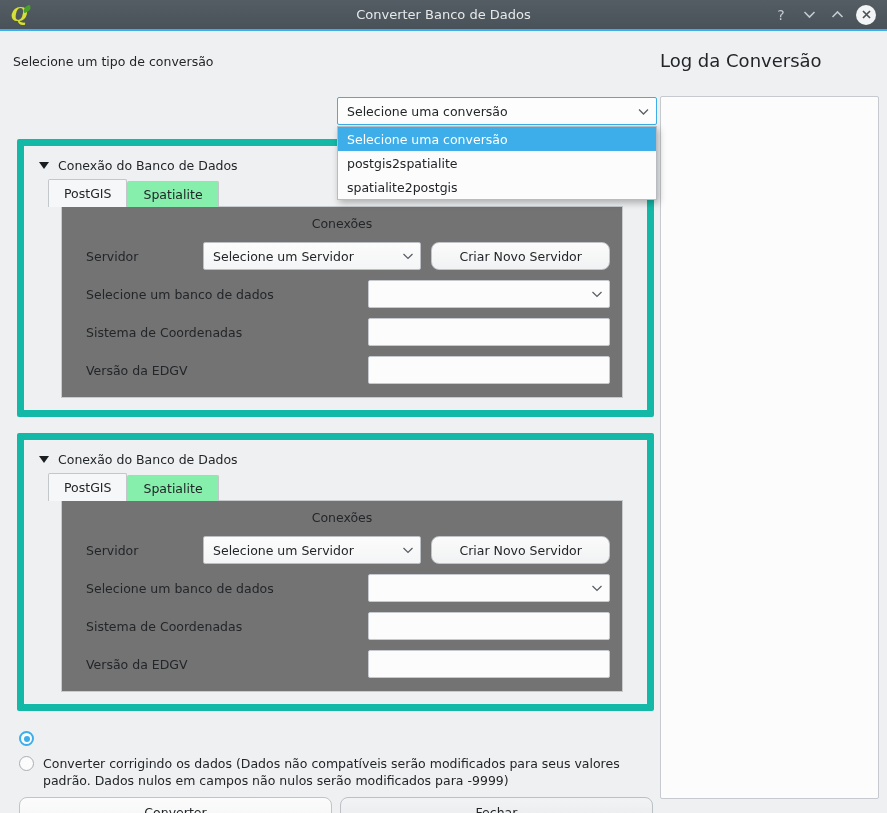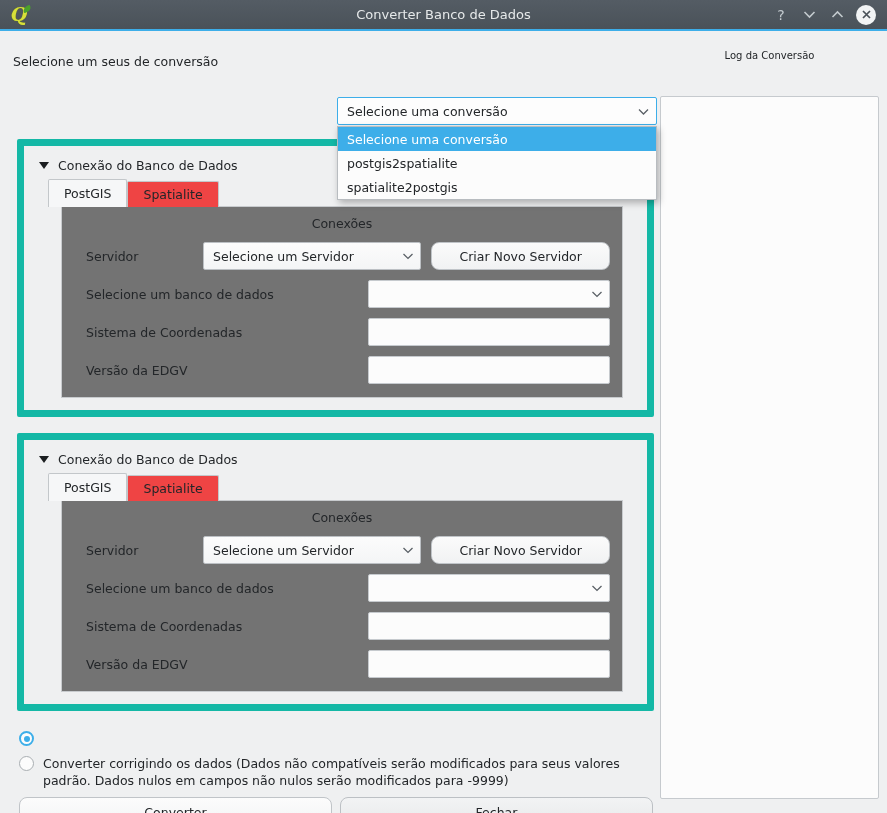--- a/index.html
+++ b/index.html
@@ -226,21 +226,21 @@
     color: #232629;
   }
   .tab.active {
     background: #f6f7f8;
     height: 28px;
     border-color: #c3c7ca;
     position: relative;
     z-index: 4;
   }
   .tab.inactive {
-    background: #ef4444;
+    background: #86efac;
     border-color: #c3c7ca;
     margin-bottom: 0px;
   }
 
   
   .conn-panel {
     border: 1px solid #c8cbce;
     background: #737373;
     margin: 0 20px 0 33px;
     padding: 9px 12px 13px 12px;
@@ -352,22 +352,21 @@
   }
   .btn-fechar {
     width: 320px;
     height: 30px;
     background: linear-gradient(to bottom, #f2f3f4, #e8eaeb);
     border-color: #bcc0c4;
   }
 
   
   .log-title {
-    text-align: center;
-    font-size: 10px;
+    font-size: 18px;
     color: #232629;
     padding: 11px 0 10px 0;
   }
   .log-box {
     position: absolute;
     left: 0; right: 0;
     top: 57px;
     height: 703px;
     background: #fcfcfc;
     border: 1px solid #c6cace;
@@ -409,21 +408,21 @@
           </svg>
       </div>
     </div>
   </div>
 
   <div class="content">
 
     <div class="left-pane">
 
       <div class="conv-row">
-        <span class="conv-label">Selecione um seus de conversão</span>
+        <span class="conv-label">Selecione um tipo de conversão</span>
       </div>
 
       <div class="groupbox gb1">
         <div class="gb-header">
           <span class="tri"></span>
           <span>Conexão do Banco de Dados</span>
         </div>
 
         <div class="tabbar">
           <div class="tab active">PostGIS</div>

